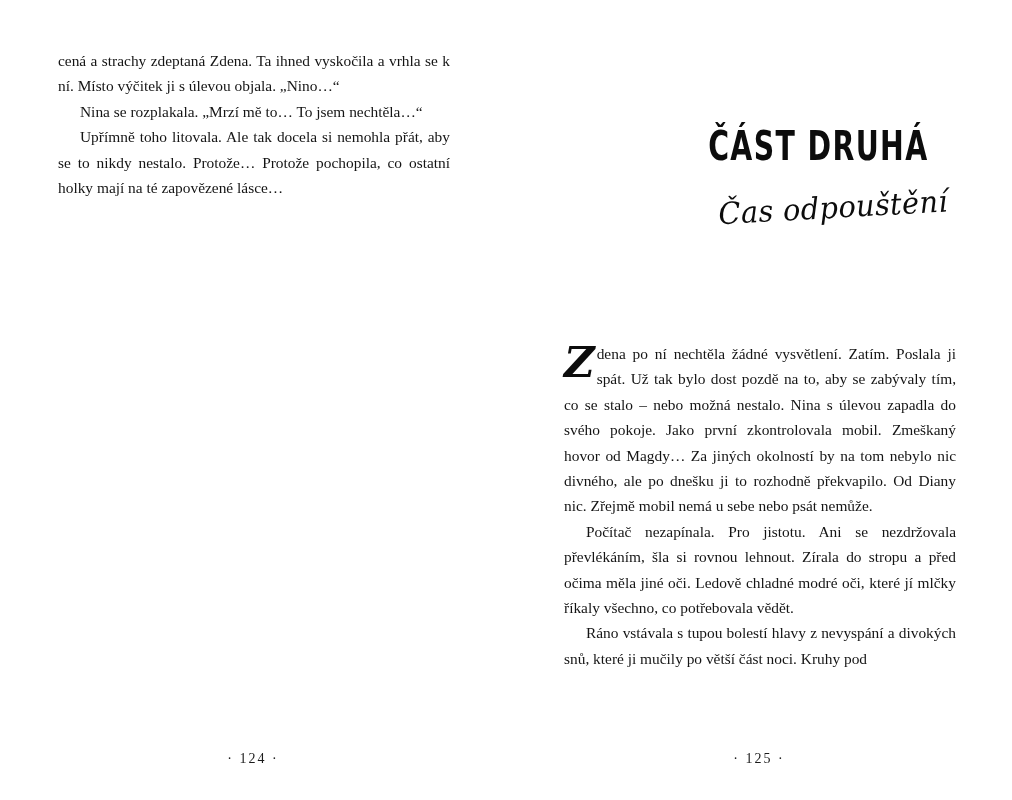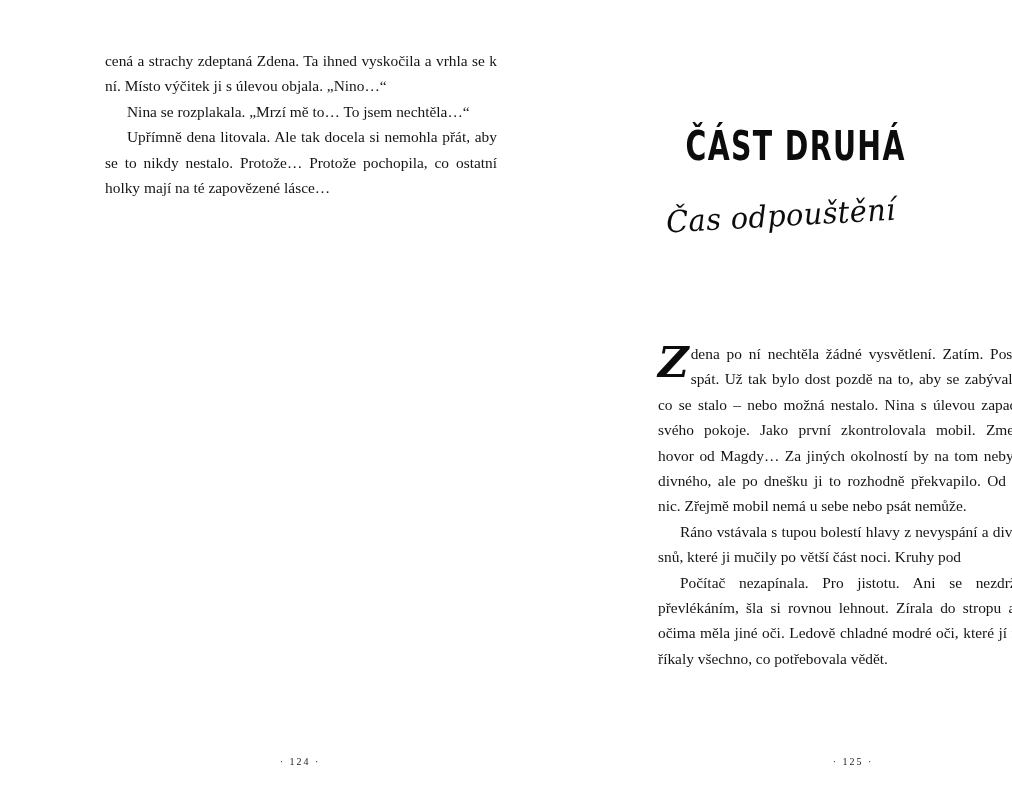--- a/index.html
+++ b/index.html
@@ -18,21 +18,20 @@
     position: relative;
     width: 1012px;
     height: 800px;
     display: flex;
   }
   .page {
     position: relative;
     width: 506px;
     height: 800px;
     box-sizing: border-box;
-    margin-left: 47px;
   }
   .page-left {
     padding: 46px 58px 0 58px;
   }
   .page-right {
     padding: 46px 58px 0 58px;
   }
   .body-text {
     font-family: "Liberation Serif", serif;
     font-size: 15.4px;
@@ -51,21 +50,21 @@
   .left-col {
     width: 392px;
     margin-top: 2px;
   }
   .right-col {
     width: 392px;
     margin-left: 0;
   }
   .part-title-block {
     margin-top: 84px;
-    text-align: left;
+    text-align: right;
     width: 392px;
   }
   .part-title {
     font-family: "DejaVu Sans", sans-serif;
     font-weight: bold;
     font-size: 33px;
     letter-spacing: 1.6px;
     color: #0c0c0c;
     transform: scaleX(0.86) scaleY(1.22);
     transform-origin: center center;
@@ -97,53 +96,53 @@
     margin: 4px 2px 0 0;
     color: #0c0c0c;
   }
   .folio {
     position: absolute;
     bottom: 33px;
     width: 100%;
     left: 0;
     text-align: center;
     font-family: "Liberation Serif", serif;
-    font-size: 10px;
+    font-size: 14px;
     letter-spacing: 2px;
     color: #1a1a1a;
   }
   .folio-left {
     padding-right: 74px;
   }
   .folio-right {
     padding-right: 12px;
   }
 </style>
 </head>
 <body>
 
 <div class="spread">
 
   <div class="page page-left">
     <div class="body-text left-col">
       <p>cená a strachy zdeptaná Zdena. Ta ihned vyskočila a vrhla se k ní. Místo výčitek ji s úlevou objala. „Nino…“</p>
       <p class="indent">Nina se rozplakala. „Mrzí mě to… To jsem nechtěla…“</p>
-      <p class="indent">Upřímně dena litovala. Ale tak docela si nemohla přát, aby se to nikdy nestalo. Protože… Protože pochopila, co ostatní holky mají na té zapovězené lásce…</p>
+      <p class="indent">Upřímně toho litovala. Ale tak docela si nemohla přát, aby se to nikdy nestalo. Protože… Protože pochopila, co ostatní holky mají na té zapovězené lásce…</p>
     </div>
     <div class="folio folio-left">· 124 ·</div>
   </div>
 
   <div class="page page-right">
     <div class="part-title-block">
       <div class="part-title">ČÁST DRUHÁ</div>
       <div class="part-subtitle">Čas odpouštění</div>
     </div>
 
     <div class="body-text right-col chapter-body">
       <p><span class="dropcap">Z</span><span>dena po ní nechtěla žádné vysvětlení. Zatím. Poslala ji spát. Už tak bylo dost pozdě na to, aby se zabývaly tím, co se stalo – nebo možná nestalo. Nina s úlevou zapadla do svého pokoje. Jako první zkontrolovala mobil. Zmeškaný hovor od Magdy… Za jiných okolností by na tom nebylo nic divného, ale po dnešku ji to rozhodně překvapilo. Od Diany nic. Zřejmě mobil nemá u sebe nebo psát nemůže.</span></p>
+      <p class="indent">Počítač nezapínala. Pro jistotu. Ani se nezdržovala převlékáním, šla si rovnou lehnout. Zírala do stropu a před očima měla jiné oči. Ledově chladné modré oči, které jí mlčky říkaly všechno, co potřebovala vědět.</p>
       <p class="indent">Ráno vstávala s tupou bolestí hlavy z nevyspání a divokých snů, které ji mučily po větší část noci. Kruhy pod</p>
-      <p class="indent">Počítač nezapínala. Pro jistotu. Ani se nezdržovala převlékáním, šla si rovnou lehnout. Zírala do stropu a před očima měla jiné oči. Ledově chladné modré oči, které jí mlčky říkaly všechno, co potřebovala vědět.</p>
     </div>
 
     <div class="folio folio-right">· 125 ·</div>
   </div>
 
 </div>
 
 </body></html>

